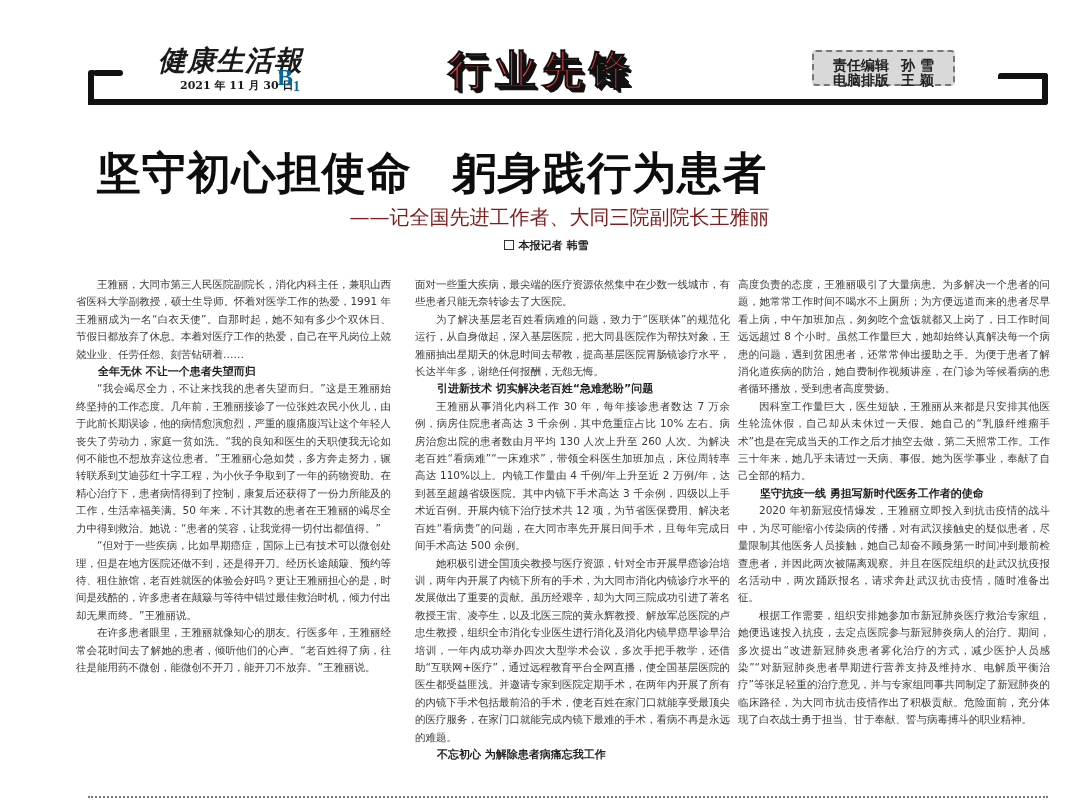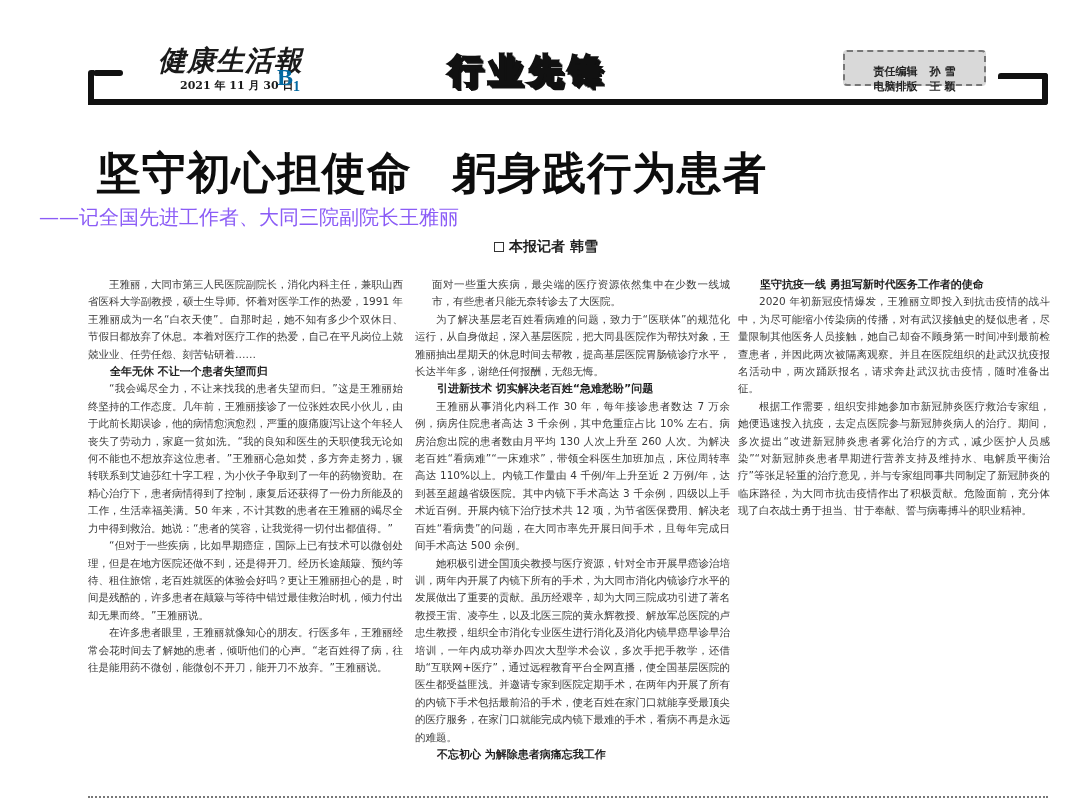--- a/index.html
+++ b/index.html
@@ -17,47 +17,47 @@
 
   .paper-logo { position:absolute; left:146px; top:42px; font-family:"DejaVu Serif", serif;
                 font-style:italic; font-weight:bold; font-size:28px; letter-spacing:1px; color:#1a1a1a;margin-left:12px; }
   .paper-date { position:absolute; left:156px; top:78px; font-family:"DejaVu Serif", serif;
                 font-weight:bold; font-size:11px; color:#1a1a1a;margin-left:24px; }
   .page-num { position:absolute; left:277px; top:64px; font-family:"Liberation Serif", serif;
               font-weight:bold; font-size:24px; color:#0369a1; }
   .page-num sub { font-size:14px; }
 
   .section-title { position:absolute; left:448px; top:40px; font-family:"DejaVu Sans", sans-serif;
-                   font-weight:bold; font-size:34px; letter-spacing:6px; color:#ef4444;
+                   font-weight:normal; font-size:41px; letter-spacing:6px; color:#ef4444;
                    -webkit-text-stroke:2px #111;
                    text-shadow:4px 4px 0 #111, 3px 3px 0 #111, 2px 2px 0 #111; line-height:60px; }
 
-  .credits-box { position:absolute; left:843px; top:50px; width:143px; height:36px;
+  .credits-box { position:absolute; left:812px; top:50px; width:143px; height:36px;
                  background:#d9d9d9; border:2px dashed #777; border-radius:4px;
-                 font-size:11px; font-weight:bold; color:#222; padding:12px 0 0 0; box-sizing:border-box; }
+                 font-size:14px; font-weight:bold; color:#222; padding:6px 0 0 0; box-sizing:border-box; }
   .credit-row { display:flex; justify-content:center; gap:12px; line-height:15px; }
 
   
   .headline { position:absolute; left:0; width:864px; top:144px; text-align:center;
               font-family:"DejaVu Sans", sans-serif; font-weight:bold; font-size:44px;
               letter-spacing:1px; color:#0d0d0d; word-spacing:24px; }
-  .subhead { position:absolute; left:0; width:1080px; top:204px; 
-             font-family:"DejaVu Serif", serif; font-size:20px; color:#8b5cf6; padding-left:39px; box-sizing:border-box; }
+  .subhead { position:absolute; left:0; width:1080px; top:204px; text-align:center;
+             font-family:"DejaVu Serif", serif; font-size:20px; color:#7f1d1d; padding-left:39px; box-sizing:border-box; }
   .byline { position:absolute; left:0; width:1080px; top:238px; text-align:center;
-            font-size:14px; font-weight:bold; color:#222; padding-left:12px; box-sizing:border-box; }
+            font-size:11px; font-weight:bold; color:#222; padding-left:12px; box-sizing:border-box; }
   .byline .box { display:inline-block; width:8px; height:8px; border:1px solid #333; margin-right:5px; vertical-align:-1px; }
 
   
   .col { position:absolute; top:276px; font-size:10.5px; line-height:17.4px; color:#3a3a3a;
          text-align:justify; }
-  .col-1 { left:88px; width:315px; }
+  .col-1 { left:76px; width:315px; }
   .col-2 { left:415px; width:315px; }
   .col-3 { left:738px; width:312px; }
   .col p { margin:0; text-indent:2em; }
-  .col p.cont { text-indent:0;margin-left:17px; }
+  .col p.cont { text-indent:0; }
   .col h4 { margin:0; font-size:11px; font-weight:bold; color:#1f1f1f; padding-left:2em; line-height:17.4px; }
 
   .bottom-rule { position:absolute; left:88px; top:796px; width:960px; height:0;
                  border-top:2px dotted #777; }
 </style>
 </head>
 <body>
 
 <div class="frame-line frame-left-top"></div>
 <div class="frame-line frame-left-vert"></div>
@@ -96,18 +96,20 @@
   </div>
 <div class="col col-2">
     <p class="cont">面对一些重大疾病，最尖端的医疗资源依然集中在少数一线城市，有些患者只能无奈转诊去了大医院。</p>
     <p>为了解决基层老百姓看病难的问题，致力于“医联体”的规范化运行，从自身做起，深入基层医院，把大同县医院作为帮扶对象，王雅丽抽出星期天的休息时间去帮教，提高基层医院胃肠镜诊疗水平，长达半年多，谢绝任何报酬，无怨无悔。</p>
     <h4>引进新技术 切实解决老百姓“急难愁盼”问题</h4>
     <p>王雅丽从事消化内科工作 30 年，每年接诊患者数达 7 万余例，病房住院患者高达 3 千余例，其中危重症占比 10% 左右。病房治愈出院的患者数由月平均 130 人次上升至 260 人次。为解决老百姓“看病难”“一床难求”，带领全科医生加班加点，床位周转率高达 110%以上。内镜工作量由 4 千例/年上升至近 2 万例/年，达到甚至超越省级医院。其中内镜下手术高达 3 千余例，四级以上手术近百例。开展内镜下治疗技术共 12 项，为节省医保费用、解决老百姓“看病贵”的问题，在大同市率先开展日间手术，且每年完成日间手术高达 500 余例。</p>
     <p>她积极引进全国顶尖教授与医疗资源，针对全市开展早癌诊治培训，两年内开展了内镜下所有的手术，为大同市消化内镜诊疗水平的发展做出了重要的贡献。虽历经艰辛，却为大同三院成功引进了著名教授王雷、凌亭生，以及北医三院的黄永辉教授、解放军总医院的卢忠生教授，组织全市消化专业医生进行消化及消化内镜早癌早诊早治培训，一年内成功举办四次大型学术会议，多次手把手教学，还借助“互联网+医疗”，通过远程教育平台全网直播，使全国基层医院的医生都受益匪浅。并邀请专家到医院定期手术，在两年内开展了所有的内镜下手术包括最前沿的手术，使老百姓在家门口就能享受最顶尖的医疗服务，在家门口就能完成内镜下最难的手术，看病不再是永远的难题。</p>
     <h4>不忘初心 为解除患者病痛忘我工作</h4>
   </div>
 <div class="col col-3">
+    <p class="cont">高度负责的态度，王雅丽吸引了大量病患。为多解决一个患者的问题，她常常工作时间不喝水不上厕所；为方便远道而来的患者尽早看上病，中午加班加点，匆匆吃个盒饭就都又上岗了，日工作时间远远超过 8 个小时。虽然工作量巨大，她却始终认真解决每一个病患的问题，遇到贫困患者，还常常伸出援助之手。为便于患者了解消化道疾病的防治，她自费制作视频讲座，在门诊为等候看病的患者循环播放，受到患者高度赞扬。</p>
+    <p>因科室工作量巨大，医生短缺，王雅丽从来都是只安排其他医生轮流休假，自己却从未休过一天假。她自己的“乳腺纤维瘤手术”也是在完成当天的工作之后才抽空去做，第二天照常工作。工作三十年来，她几乎未请过一天病、事假。她为医学事业，奉献了自己全部的精力。</p>
     <h4>坚守抗疫一线 勇担写新时代医务工作者的使命</h4>
     <p>2020 年初新冠疫情爆发，王雅丽立即投入到抗击疫情的战斗中，为尽可能缩小传染病的传播，对有武汉接触史的疑似患者，尽量限制其他医务人员接触，她自己却奋不顾身第一时间冲到最前检查患者，并因此两次被隔离观察。并且在医院组织的赴武汉抗疫报名活动中，两次踊跃报名，请求奔赴武汉抗击疫情，随时准备出征。</p>
     <p>根据工作需要，组织安排她参加市新冠肺炎医疗救治专家组，她便迅速投入抗疫，去定点医院参与新冠肺炎病人的治疗。期间，多次提出“改进新冠肺炎患者雾化治疗的方式，减少医护人员感染”“对新冠肺炎患者早期进行营养支持及维持水、电解质平衡治疗”等张足轻重的治疗意见，并与专家组同事共同制定了新冠肺炎的临床路径，为大同市抗击疫情作出了积极贡献。危险面前，充分体现了白衣战士勇于担当、甘于奉献、誓与病毒搏斗的职业精神。</p>
   </div>
 
 <div class="bottom-rule"></div>
 
 </body></html>

